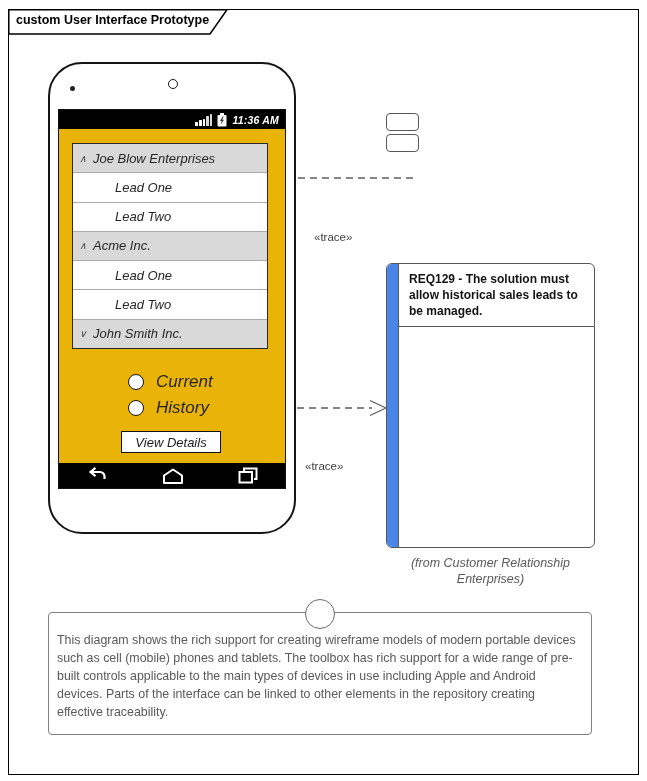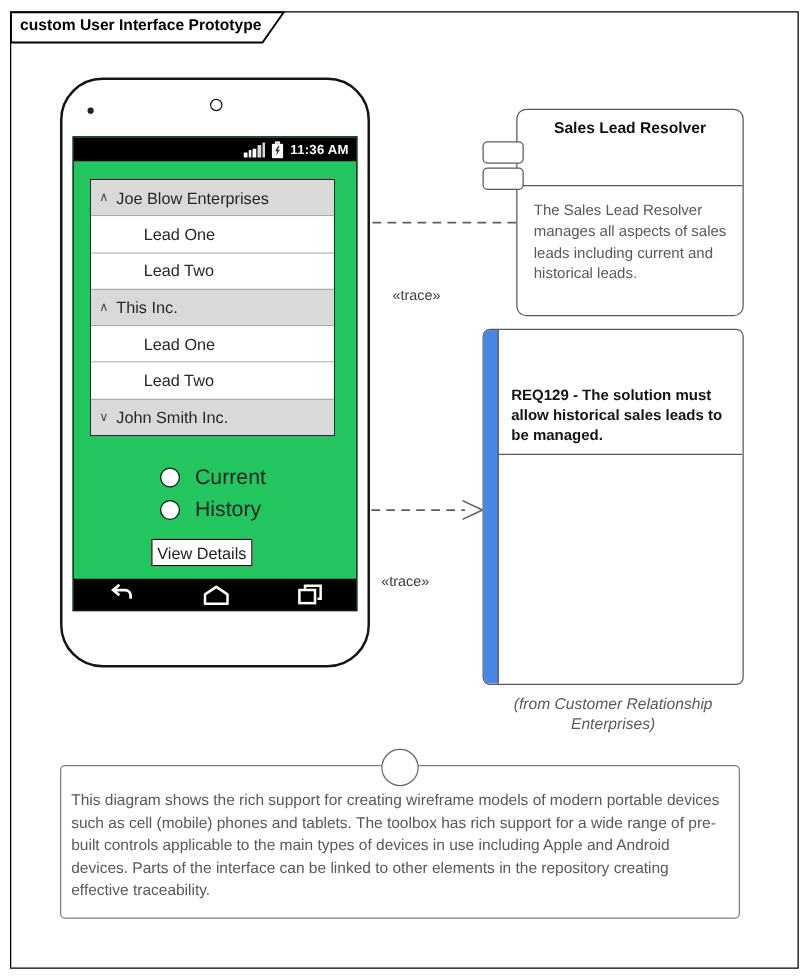--- a/index.html
+++ b/index.html
@@ -10,60 +10,60 @@
   
   .frame{left:8px;top:9px;width:631px;height:766px;border:1.5px solid #000;box-sizing:border-box;}
   .tab-shape{left:8px;top:9px;}
   .tab-label{left:16px;top:13px;width:200px;font-size:12.5px;font-weight:bold;color:#000;}
 
   
   .phone{left:48px;top:62px;width:248px;height:472px;border:2px solid #151515;border-radius:34px;
          background:#fff;box-sizing:border-box;}
   .camera-dot{left:20px;top:22px;width:5px;height:5px;border-radius:50%;background:#222;}
   .speaker{left:118px;top:15px;width:10px;height:10px;border:1.6px solid #151515;border-radius:50%;box-sizing:border-box;}
-  .screen{left:8px;top:45px;width:228px;height:380px;border:1.6px solid #151515;background:#22c55e;box-sizing:border-box;overflow:hidden;}
+  .screen{left:8px;top:45px;width:228px;height:380px;border:1.6px solid #151515;background:#eab308;box-sizing:border-box;overflow:hidden;font-style:italic;}
   .statusbar{left:0;top:0;width:100%;height:19px;background:#000;display:flex;align-items:center;
              justify-content:flex-end;gap:5px;padding-right:6px;box-sizing:border-box;}
   .sigbars{display:flex;align-items:flex-end;gap:1px;height:12px;}
   .sigbars i{display:block;width:2.6px;background:#fff;border-radius:0.5px;}
   .time{color:#fff;font-size:10.5px;font-weight:600;letter-spacing:0.2px;}
 
   .list{left:13px;top:33px;width:196px;height:206px;border:1.6px solid #2a2a2a;background:#fff;
         box-sizing:border-box;display:flex;flex-direction:column;}
   .lrow{flex:1;display:flex;align-items:center;font-size:13px;color:#262626;border-bottom:1px solid #ababab;box-sizing:border-box;background:#fff;}
   .lrow:last-child{border-bottom:none;}
   .lrow.hdr{background:#d9d9d9;}
   .lrow .caret{width:20px;text-align:center;font-size:10px;color:#4a4a4a;}
   .lrow.item{padding-left:42px;}
 
   .radio-row{display:flex;align-items:center;gap:12px;height:22px;}
   .radio-circle{width:16px;height:16px;border:1.7px solid #111;border-radius:50%;background:#fff;box-sizing:border-box;}
   .radio-label{font-size:17px;color:#262626;}
 
-  .vd-btn{left:62px;top:321px;width:81px;height:22px;border:1.7px solid #111;background:#fff;
+  .vd-btn{left:62px;top:321px;width:100px;height:22px;border:1.7px solid #111;background:#fff;
           display:flex;align-items:center;justify-content:center;font-size:13px;color:#1c1c1c;box-sizing:border-box;}
 
   .navbar{left:0;bottom:0;width:100%;height:25px;background:#000;}
 
   
   .component{left:413px;top:87px;width:182px;height:166px;border:1.5px solid #595959;border-radius:8px;
              background:#fff;box-sizing:border-box;}
   .comp-title{height:61px;border-bottom:1.5px solid #595959;box-sizing:border-box;
               text-align:center;font-size:12.5px;font-weight:bold;color:#111;padding-top:7px;}
   .comp-body{padding:11px 5px 0 13px;font-size:12px;line-height:1.4;color:#595959;}
   .port{width:33px;height:18px;border:1.5px solid #595959;border-radius:4px;background:#fff;box-sizing:border-box;}
   .port1{left:386px;top:113px;} .port2{left:386px;top:134px;}
 
   
   .req{left:386px;top:263px;width:209px;height:285px;border:1.5px solid #595959;border-radius:6px;
        background:#fff;box-sizing:border-box;display:flex;overflow:hidden;}
   .req-strip{width:12px;border-right:1.5px solid #595959;box-sizing:border-box;flex:none;}
   .req-content{flex:1;display:flex;flex-direction:column;}
   .req-title{padding:7px 8px 6px 10px;font-size:12px;font-weight:bold;color:#141414;line-height:1.35;
-             border-bottom:1.5px solid #595959;margin-top:37px;}
+             border-bottom:1.5px solid #595959;}
   .req-body{padding:15px 8px 0 13px;font-size:12px;line-height:1.43;color:#595959;}
   .from-label{left:386px;top:555px;width:209px;text-align:center;font-style:italic;
               font-size:12.5px;line-height:1.3;color:#595959;padding:0 12px;box-sizing:border-box;}
 
   
   .trace-label{font-size:11.5px;color:#3d3d3d;margin-top:44px;}
   .trace1{left:314px;top:187px;} .trace2{left:305px;top:416px;}
   svg.overlay{left:0;top:0;pointer-events:none;}
 
   
@@ -122,21 +122,21 @@
           <span>Joe Blow Enterprises</span>
         </div>
         <div class="lrow item">
             <span>Lead One</span>
           </div>
         <div class="lrow item">
             <span>Lead Two</span>
           </div>
         <div class="lrow hdr">
           <span class="caret">∧</span>
-          <span>This Inc.</span>
+          <span>Acme Inc.</span>
         </div>
         <div class="lrow item">
             <span>Lead One</span>
           </div>
         <div class="lrow item">
             <span>Lead Two</span>
           </div>
         <div class="lrow hdr">
           <span class="caret">∨</span>
           <span>John Smith Inc.</span>
@@ -163,24 +163,20 @@
           <polygon points="3,15 3,7.5 12,1.5 21,7.5 21,15" fill="none" stroke="#fff" stroke-width="2" stroke-linejoin="round"></polygon>
         </svg>
         <svg class="abs" style="left:179px;top:4px;" width="20" height="17" viewBox="0 0 20 17">
           <polyline points="6,4 6,1.5 18.5,1.5 18.5,12 16,12" fill="none" stroke="#fff" stroke-width="2"></polyline>
           <rect x="1.5" y="5" width="12.5" height="10.5" fill="none" stroke="#fff" stroke-width="2"></rect>
         </svg>
       </div>
     </div>
   </div>
 
-  <div class="abs component">
-    <div class="comp-title">Sales Lead Resolver</div>
-    <div class="comp-body">The Sales Lead Resolver manages all aspects of sales leads including current and historical leads.</div>
-  </div>
   <div class="abs port port1"></div>
   <div class="abs port port2"></div>
 
   <div class="abs req">
     <div class="req-strip" style="background:#4a86e8;"></div>
     <div class="req-content">
       <div class="req-title">REQ129 - The solution must allow historical sales leads to be managed.</div>
     </div>
   </div>
   <div class="abs from-label">(from Customer Relationship Enterprises)</div>

